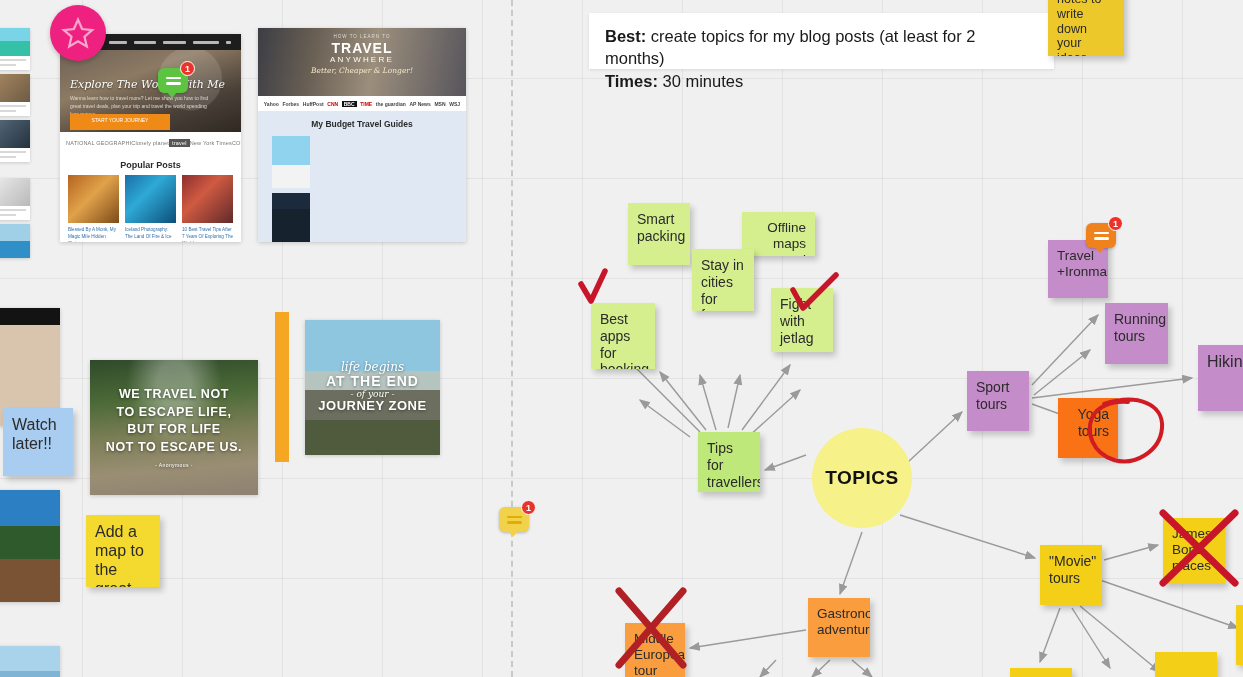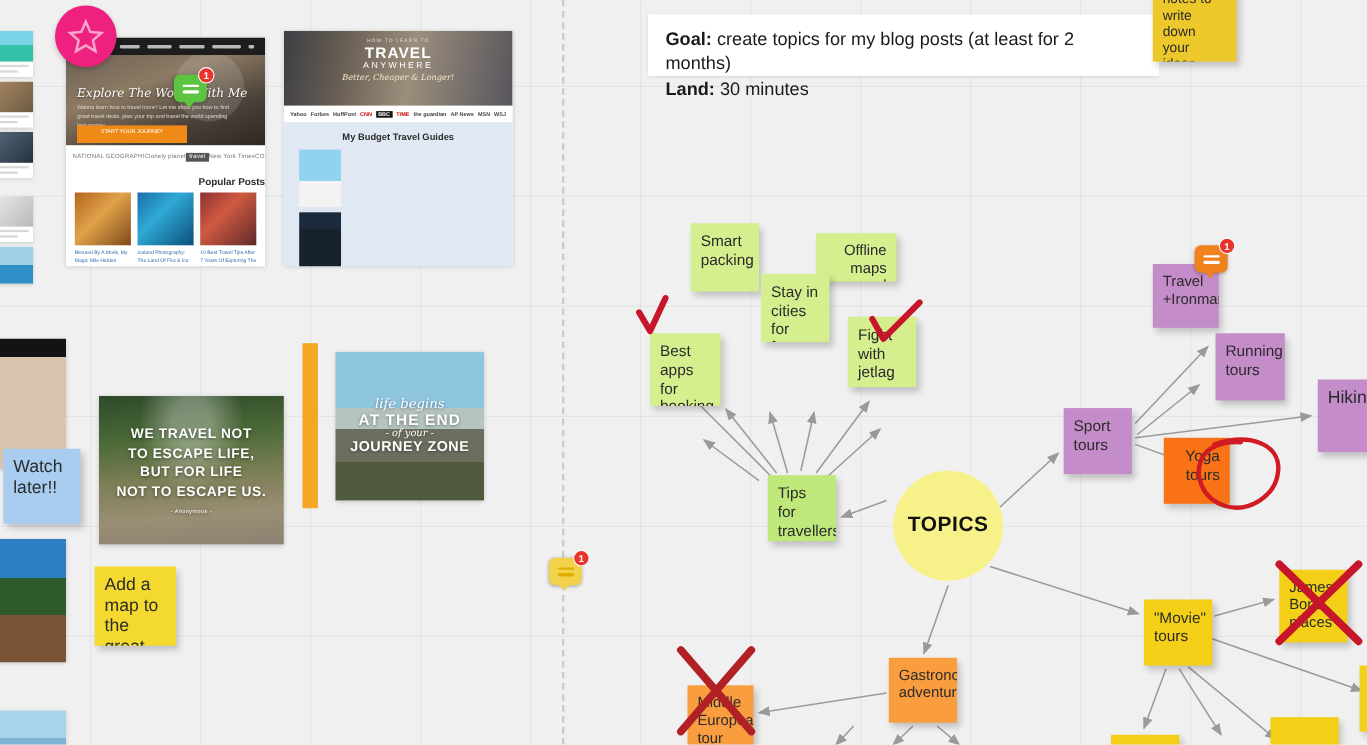--- a/index.html
+++ b/index.html
@@ -105,21 +105,21 @@
   }
   .logobar {
     height: 22px; background:#fff; display:flex; align-items:center;
     justify-content: space-around; padding: 0 6px;
   }
   .logobar i {
     display:block; font-style:normal; font-size:5.5px; color:#777;
     letter-spacing:.2px; white-space:nowrap;
   }
   .sectitle {
-    text-align:right; font-size:9px; font-weight:bold; color:#2b2b2b;
+    text-align:center; font-size:9px; font-weight:bold; color:#2b2b2b;
     padding: 6px 0 5px 0; background:#fff;
   }
   .posts { display:flex; gap:6px; padding: 0 8px 8px 8px; background:#fff; }
   .post { flex:1; }
   .post .thumb { height:48px; background-size:cover; }
   .post .t1 { background: linear-gradient(135deg,#b5641f,#e0a24a 45%,#7d4a19); }
   .post .t2 { background: linear-gradient(135deg,#1a6fa8,#2fa9d6 40%,#0c4e79); }
   .post .t3 { background: linear-gradient(135deg,#8d2f2f,#d05a42 40%,#5f2a2a); }
   .post .ptitle { font-size:4.6px; color:#2f6fae; line-height:1.5; margin-top:4px; }
 
@@ -381,22 +381,22 @@
   <div class="photo quote-b" style="left:305px;top:320px;width:135px;height:135px;">
     <div class="qt2">
       <div class="qa1">life begins</div>
       <div class="qa2">AT THE END</div>
       <div class="qa3">- of your -</div>
       <div class="qa4">JOURNEY ZONE</div>
     </div>
   </div>
 
   <div class="goal-card" style="left:589px;top:13px;width:465px;height:56px;">
-    <div><b>Goal:</b><span> create topics for my blog posts (at least for 2 months)</span></div>
-    <div><b>Land:</b><span> 30 minutes</span></div>
+    <div><b>Best:</b><span> create topics for my blog posts (at least for 2 months)</span></div>
+    <div><b>Times:</b><span> 30 minutes</span></div>
   </div>
 
   <div class="note" style="left:1048px;top:-16px;width:76px;height:72px;background:#edc82a;font-size:12.5px;">notes to
 write down
 your
 ideas</div>
 
   <div class="topics-circle" style="left:812px;top:428px;width:100px;height:100px;">TOPICS</div>
 
   <div id="notes-layer">

